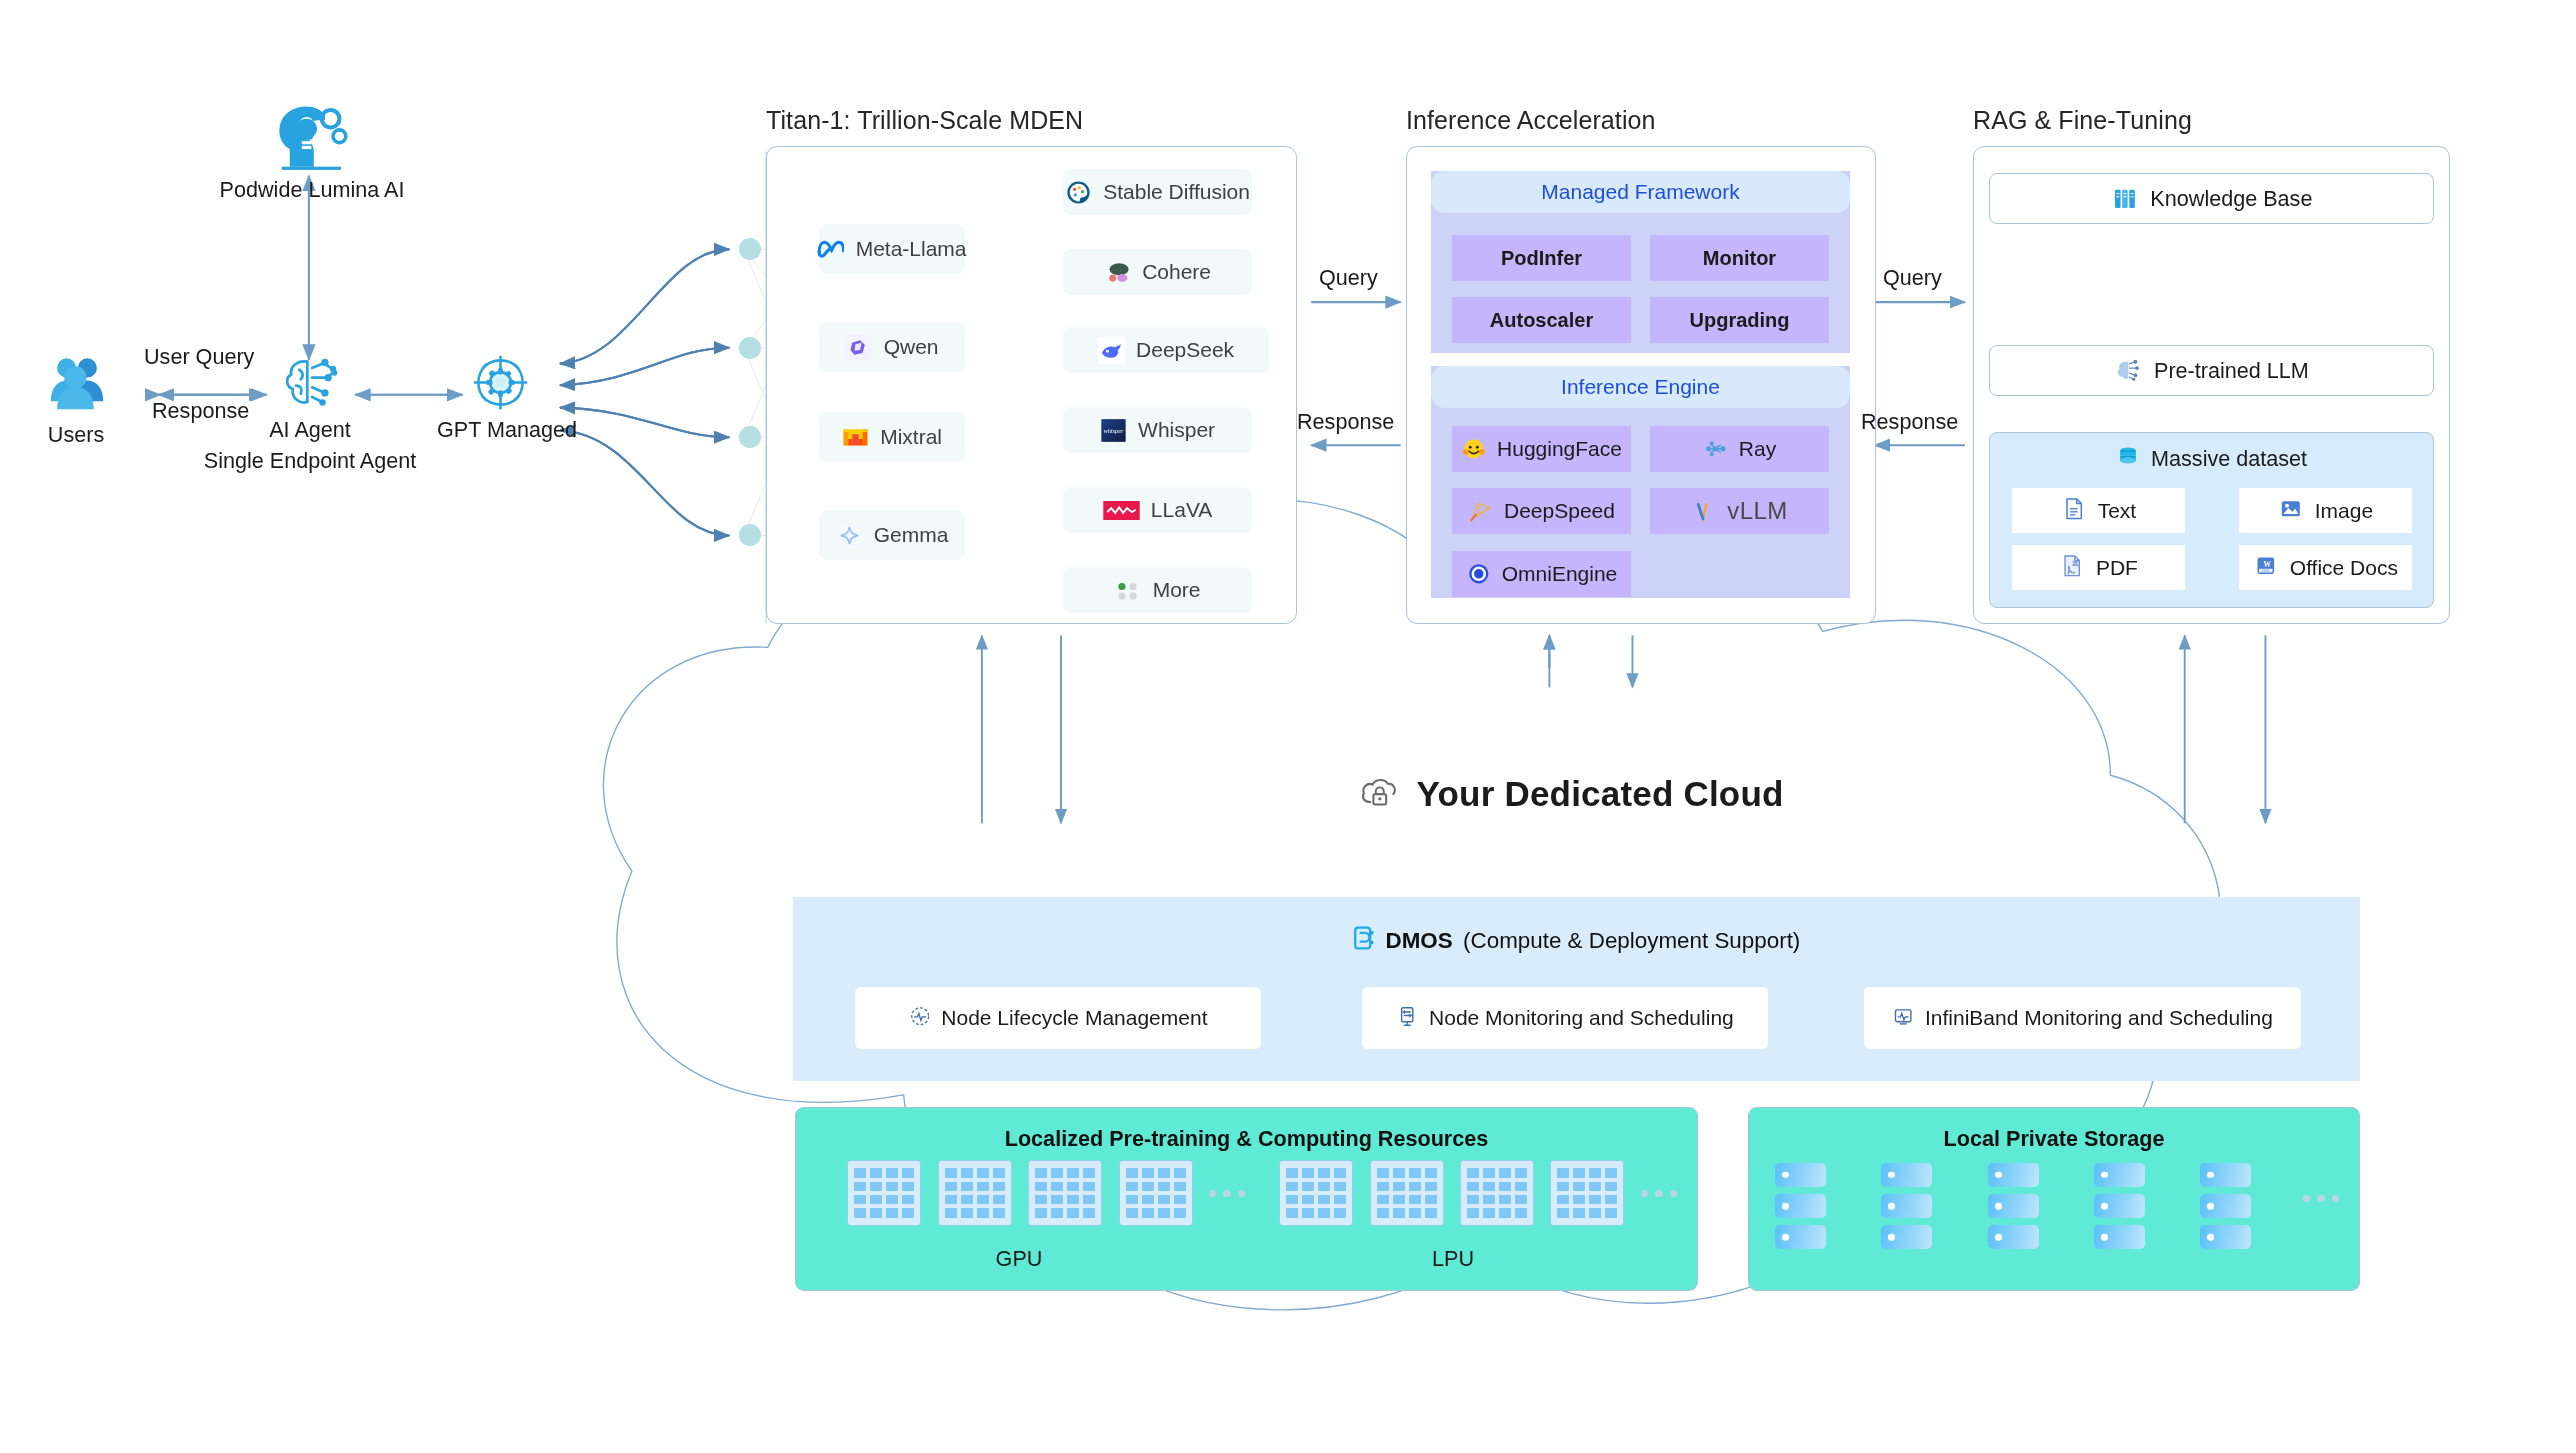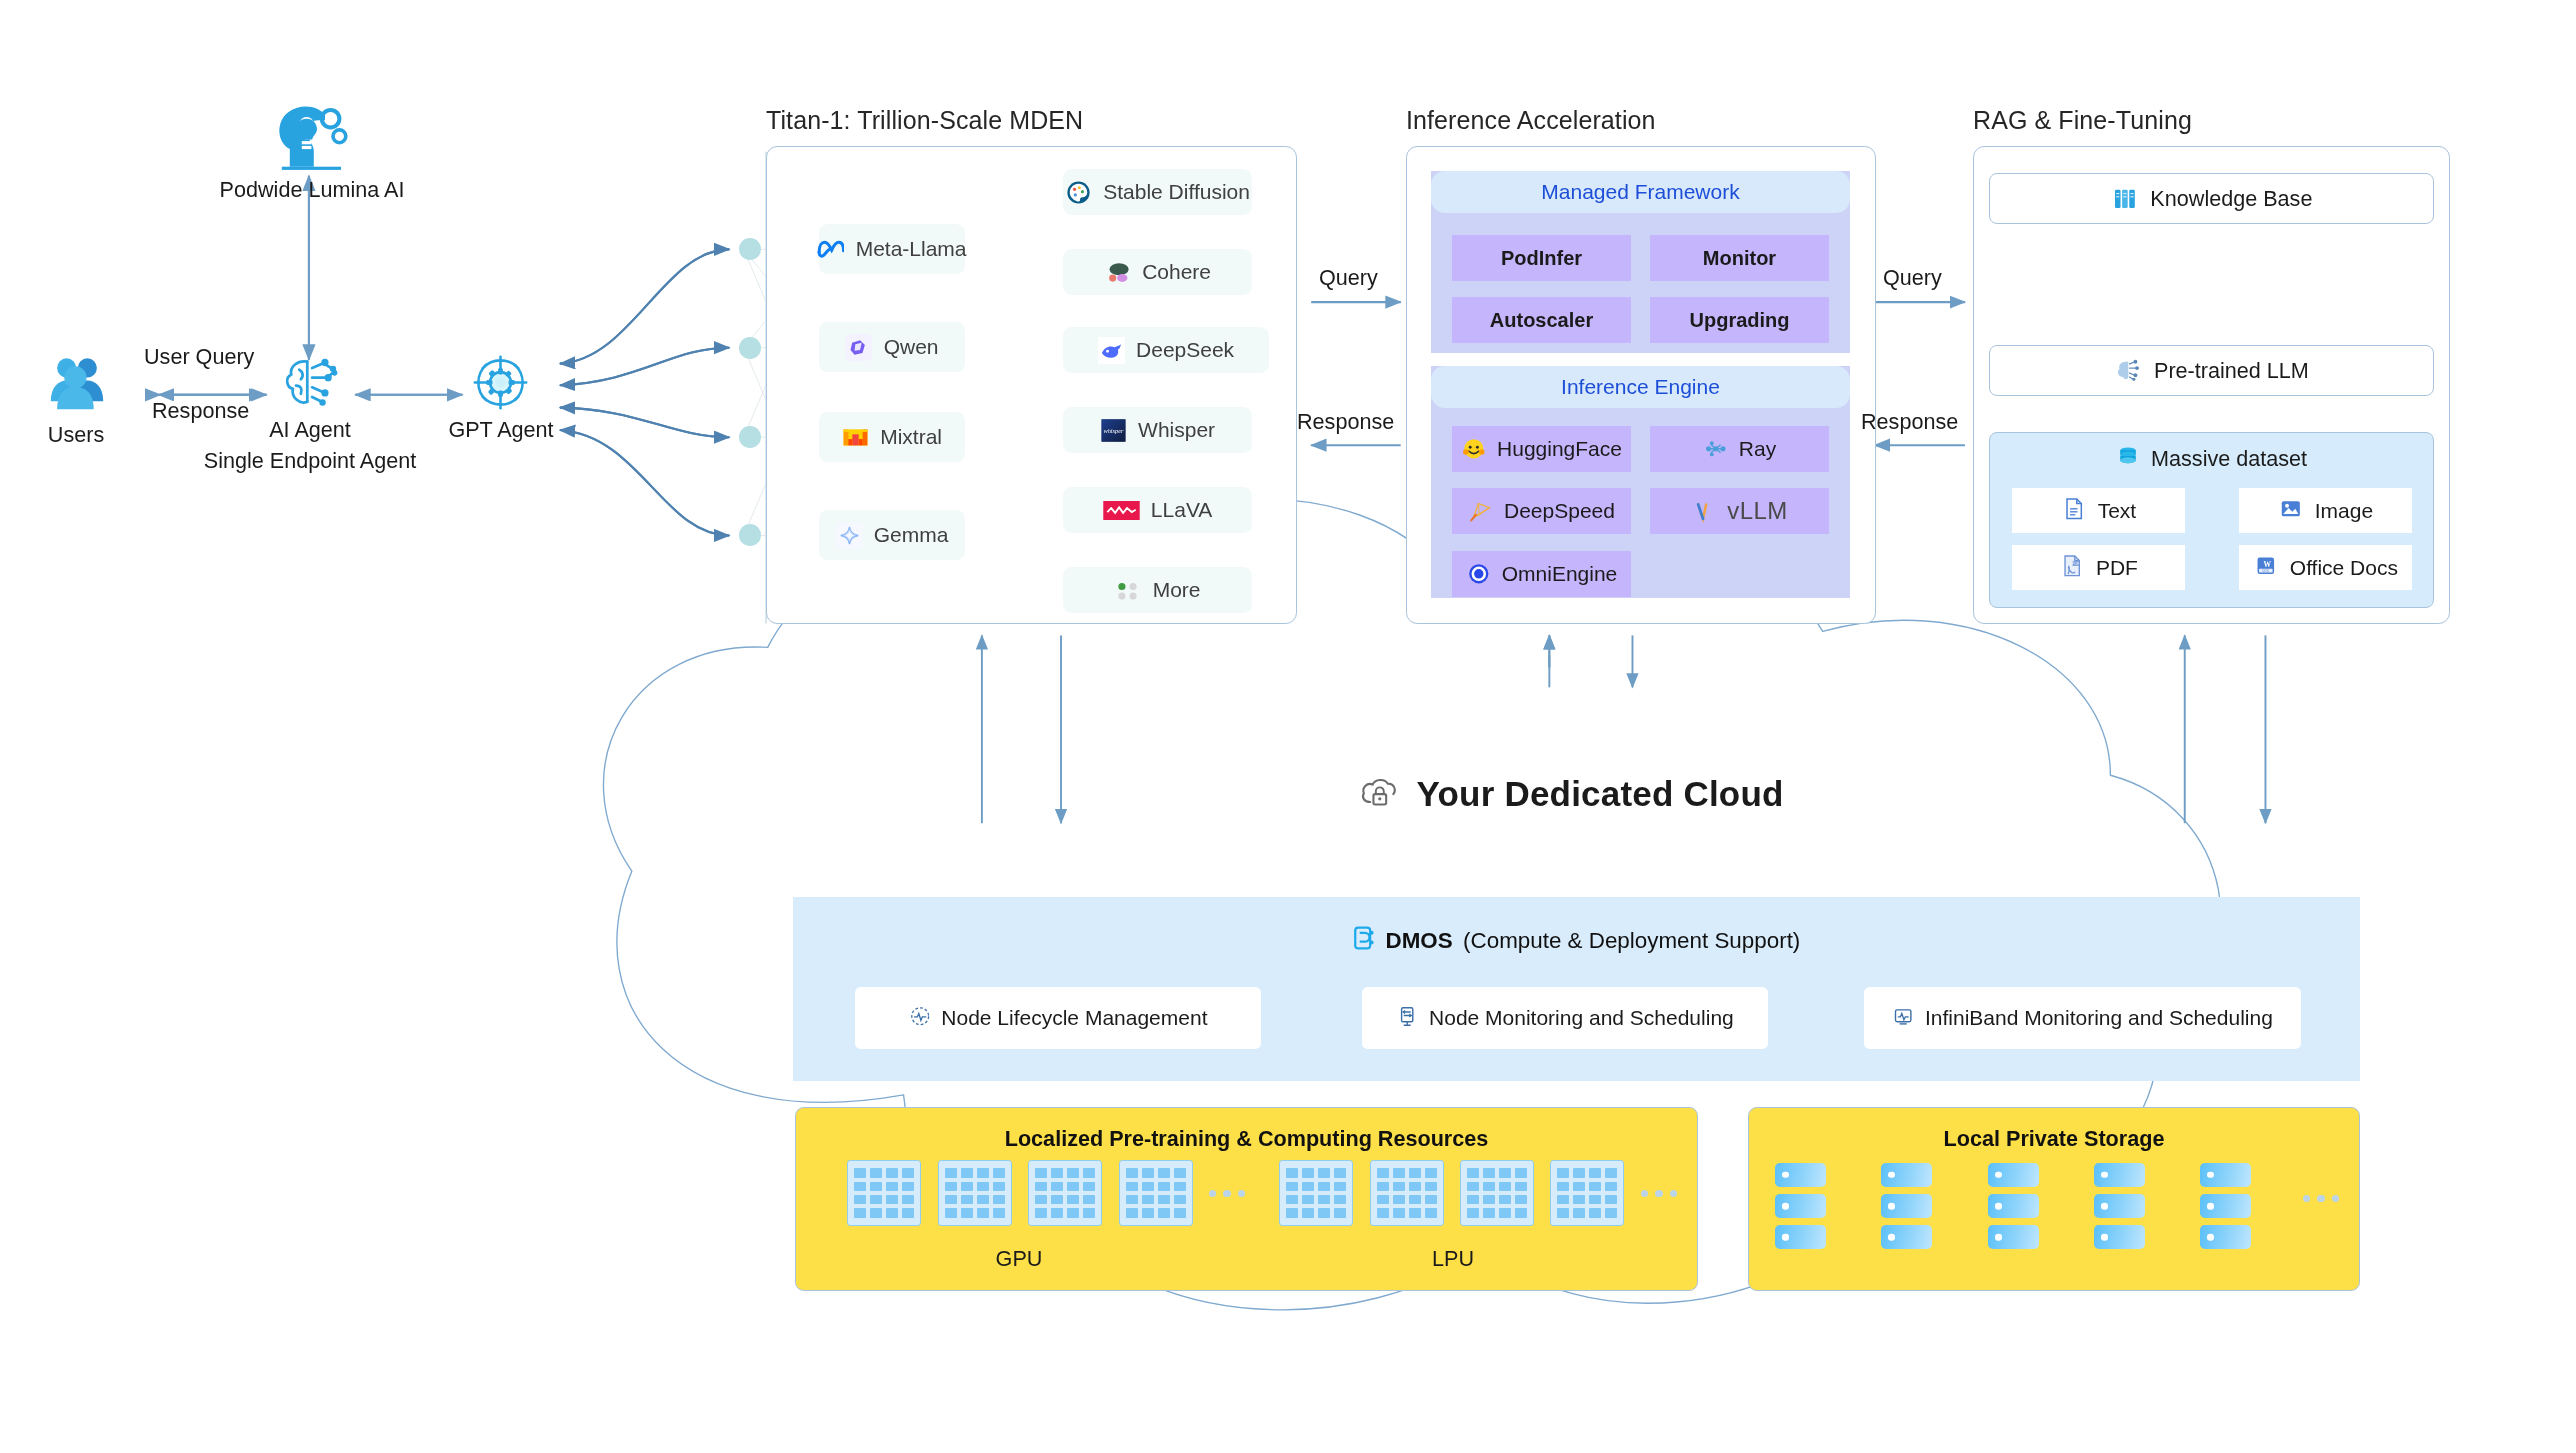--- a/index.html
+++ b/index.html
@@ -49,21 +49,21 @@
   
   .cloud-title{position:absolute;display:flex;align-items:center;gap:17.6px;}
   .cloud-title .ct{font-size:35px;font-weight:700;color:#1b1b1b;white-space:nowrap;letter-spacing:0.2px;}
   .dmos{position:absolute;box-sizing:border-box;background:#d9ecfc;}
   .dmos-title{display:flex;align-items:center;justify-content:center;gap:10.4px;font-size:22.4px;color:#111;white-space:nowrap;}
   .dmos-title b{font-weight:700;}
   .dmos-title span.reg{font-weight:400;}
   .dbtn{position:absolute;box-sizing:border-box;background:#fff;border-radius:5.6px;display:flex;
         align-items:center;justify-content:center;gap:10.4px;}
   .dbtn .btext{font-size:21px;color:#1b1b1b;white-space:nowrap;}
-  .resbox{position:absolute;box-sizing:border-box;border:1.1px solid #a8c4dd;border-radius:8.8px;background:#fde047;}
+  .resbox{position:absolute;box-sizing:border-box;border:1.1px solid #a8c4dd;border-radius:8.8px;background:#5eead4;}
   .resbox .rtitle{text-align:center;font-size:21.6px;color:#111;font-weight:700;padding-top:18.4px;white-space:nowrap;}
   .unitlabel{position:absolute;font-size:21.6px;color:#1b1b1b;text-align:center;white-space:nowrap;}
   .dots{position:absolute;display:flex;gap:7.2px;}
   .dots i{width:7.2px;height:7.2px;border-radius:50%;background:#bcd4ea;display:block;}
 
   
   .rack{position:absolute;background:#d6ecfb;border:1.2px solid #8fcdf3;border-radius:3.2px;
         display:grid;grid-template-columns:repeat(4,1fr);grid-template-rows:repeat(4,1fr);
         gap:4px;padding:7.2px 5.6px;box-sizing:border-box;}
   .rack em{display:block;background:#7fc8f5;border-radius:0.8px;}
@@ -252,21 +252,21 @@
         <rect x="20" y="35" width="8" height="6" rx="2"></rect>
           <rect x="48" y="35" width="8" height="6" rx="2"></rect>
         <rect x="24" y="24" width="7" height="6" rx="2" transform="rotate(-45 27 27)"></rect>
         <rect x="45" y="46" width="7" height="6" rx="2" transform="rotate(-45 48 49)"></rect>
         <rect x="45" y="24" width="6" height="7" rx="2" transform="rotate(45 48 27)"></rect>
         <rect x="24" y="46" width="6" height="7" rx="2" transform="rotate(45 27 49)"></rect>
       </g>
       <circle cx="38" cy="38" r="6" fill="#ccf0fa"></circle>
     </svg>
   </div>
-  <div class="abs node-label" style="left:437px;top:417px;width:128px;">GPT Agent</div>
+  <div class="abs node-label" style="left:437px;top:417px;width:128px;">GPT Managed</div>
 
   <div class="abs sec-title" style="left:766px;top:106px;">Titan-1: Trillion-Scale MDEN</div>
   <div class="abs panel" style="left:766px;top:146px;width:531px;height:478px;"></div>
 
   <div class="abs" style="left:739px;top:238px;width:21.6px;height:21.6px;border-radius:50%;background:#b6dfe4;"></div>
   <div class="abs" style="left:739px;top:337px;width:21.6px;height:21.6px;border-radius:50%;background:#b6dfe4;"></div>
   <div class="abs" style="left:739px;top:426px;width:21.6px;height:21.6px;border-radius:50%;background:#b6dfe4;"></div>
   <div class="abs" style="left:739px;top:524px;width:21.6px;height:21.6px;border-radius:50%;background:#b6dfe4;"></div>
 
   <div class="chip" style="left:819px;top:224px;width:146px;height:50px;">

